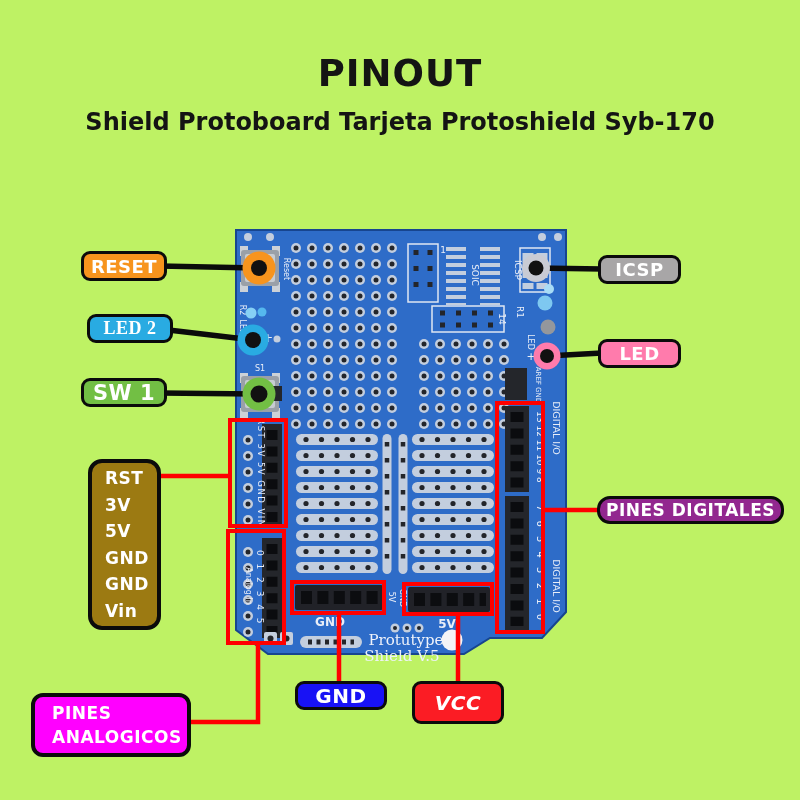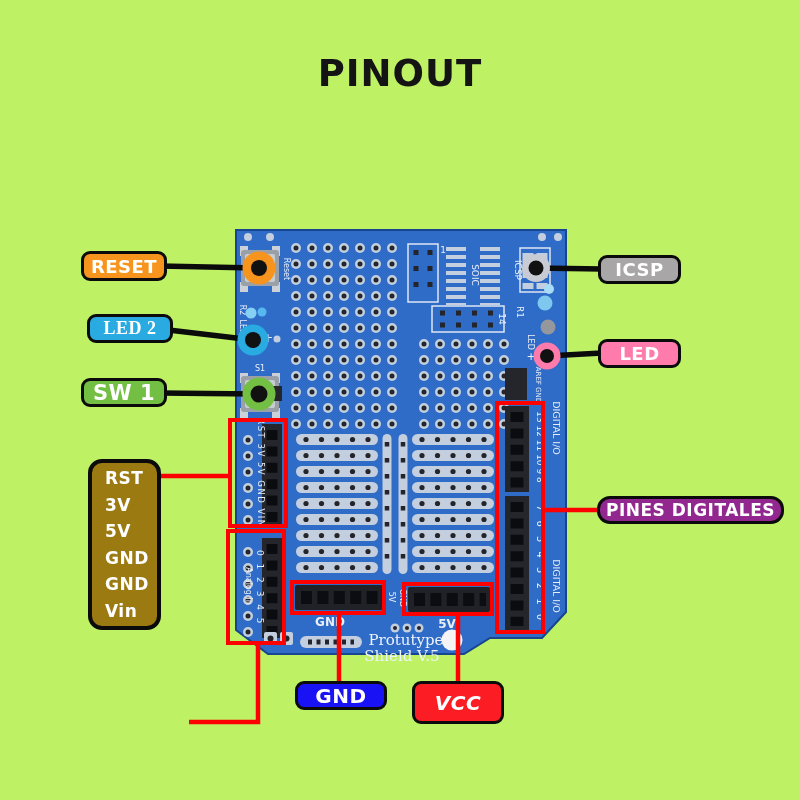--- a/index.html
+++ b/index.html
@@ -29,20 +29,21 @@
   .c-vcc  {left:412px;top:681px;width:92px;height:43px;background:#FB1C24;font-size:20px;font-style:italic;}
   .silk{fill:#e9eef8;font-family:"DejaVu Sans","Liberation Sans",sans-serif;}
   .pcbname{fill:#eef2fa;font-family:"DejaVu Serif","Liberation Serif",serif;}
 </style>
 </head>
 <body>
 
 <div class="stage">
 
   <div class="title">PINOUT</div>
+  <div class="subtitle">Shield Protoboard Tarjeta Protoshield Syb-170</div>
 
   <svg class="board-svg" width="800" height="800" viewBox="0 0 800 800">
     <defs>
       <pattern id="holes16" width="16" height="16" patternUnits="userSpaceOnUse">
         <circle cx="8" cy="8" r="5" fill="#c3cede"></circle>
         <circle cx="8" cy="8" r="2.5" fill="#23252a"></circle>
       </pattern>
       <g id="striprow">
         <rect x="0" y="0" width="82" height="11" rx="5.5" fill="#c3cede"></rect>
         <circle cx="10" cy="5.5" r="2.6" fill="#23252a"></circle>
@@ -259,20 +260,24 @@
   <div class="callout c-icsp">
       <span>ICSP</span>
     </div>
   <div class="callout c-led">
       <span>LED</span>
     </div>
   <div class="callout c-dig">
       <span>PINES DIGITALES</span>
     </div>
 
+  <div class="callout c-ana">
+    <span>PINES</span>
+    <span>ANALOGICOS</span>
+  </div>
 
   <div class="callout c-gnd">
       <span>GND</span>
     </div>
   <div class="callout c-vcc">
       <span>VCC</span>
     </div>
 
 </div>
 

